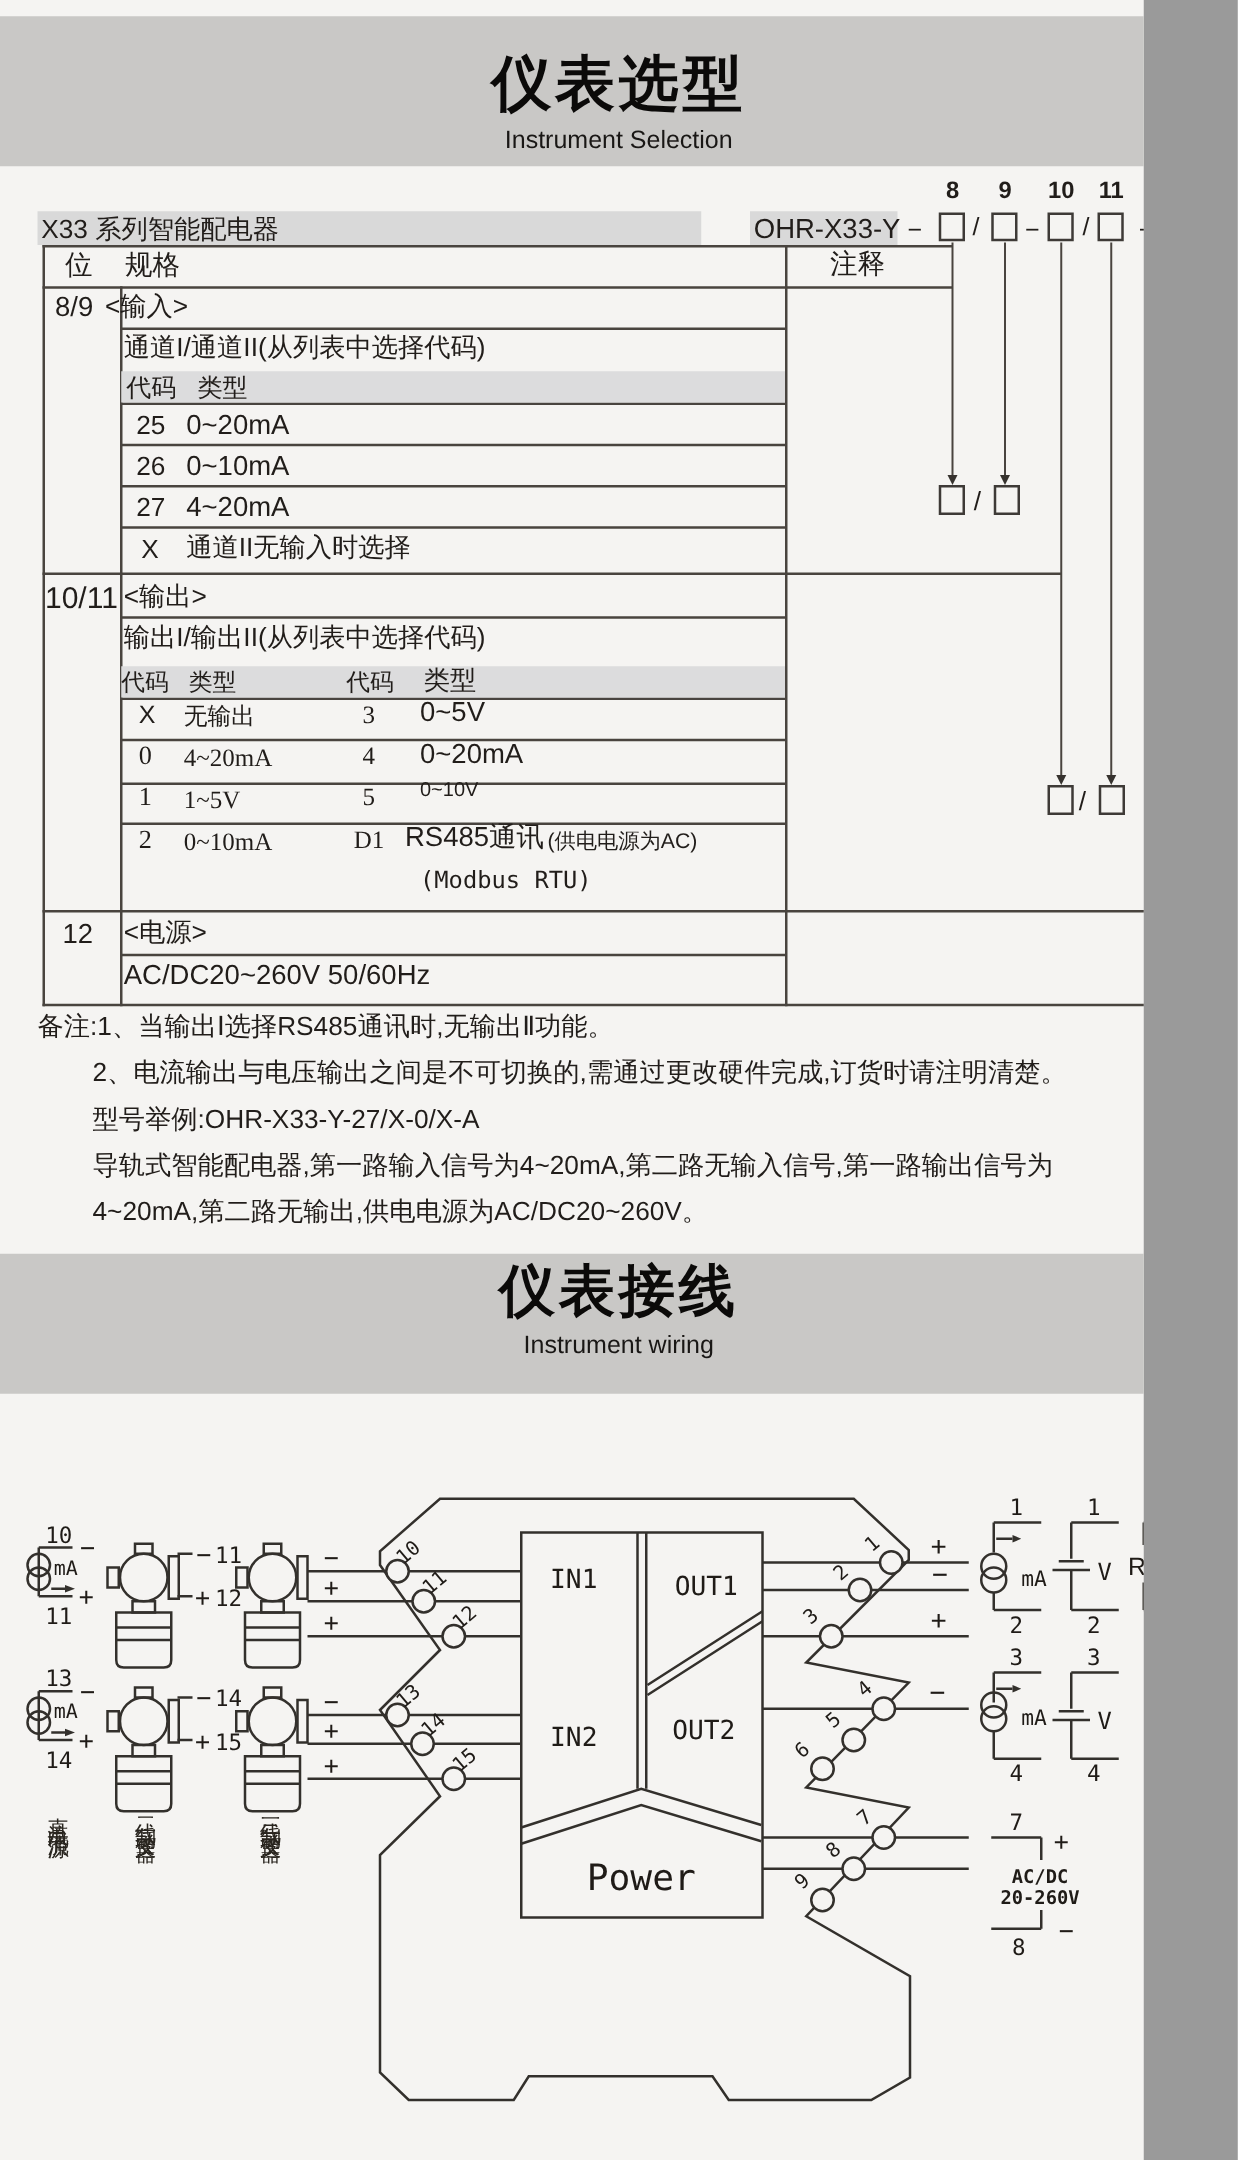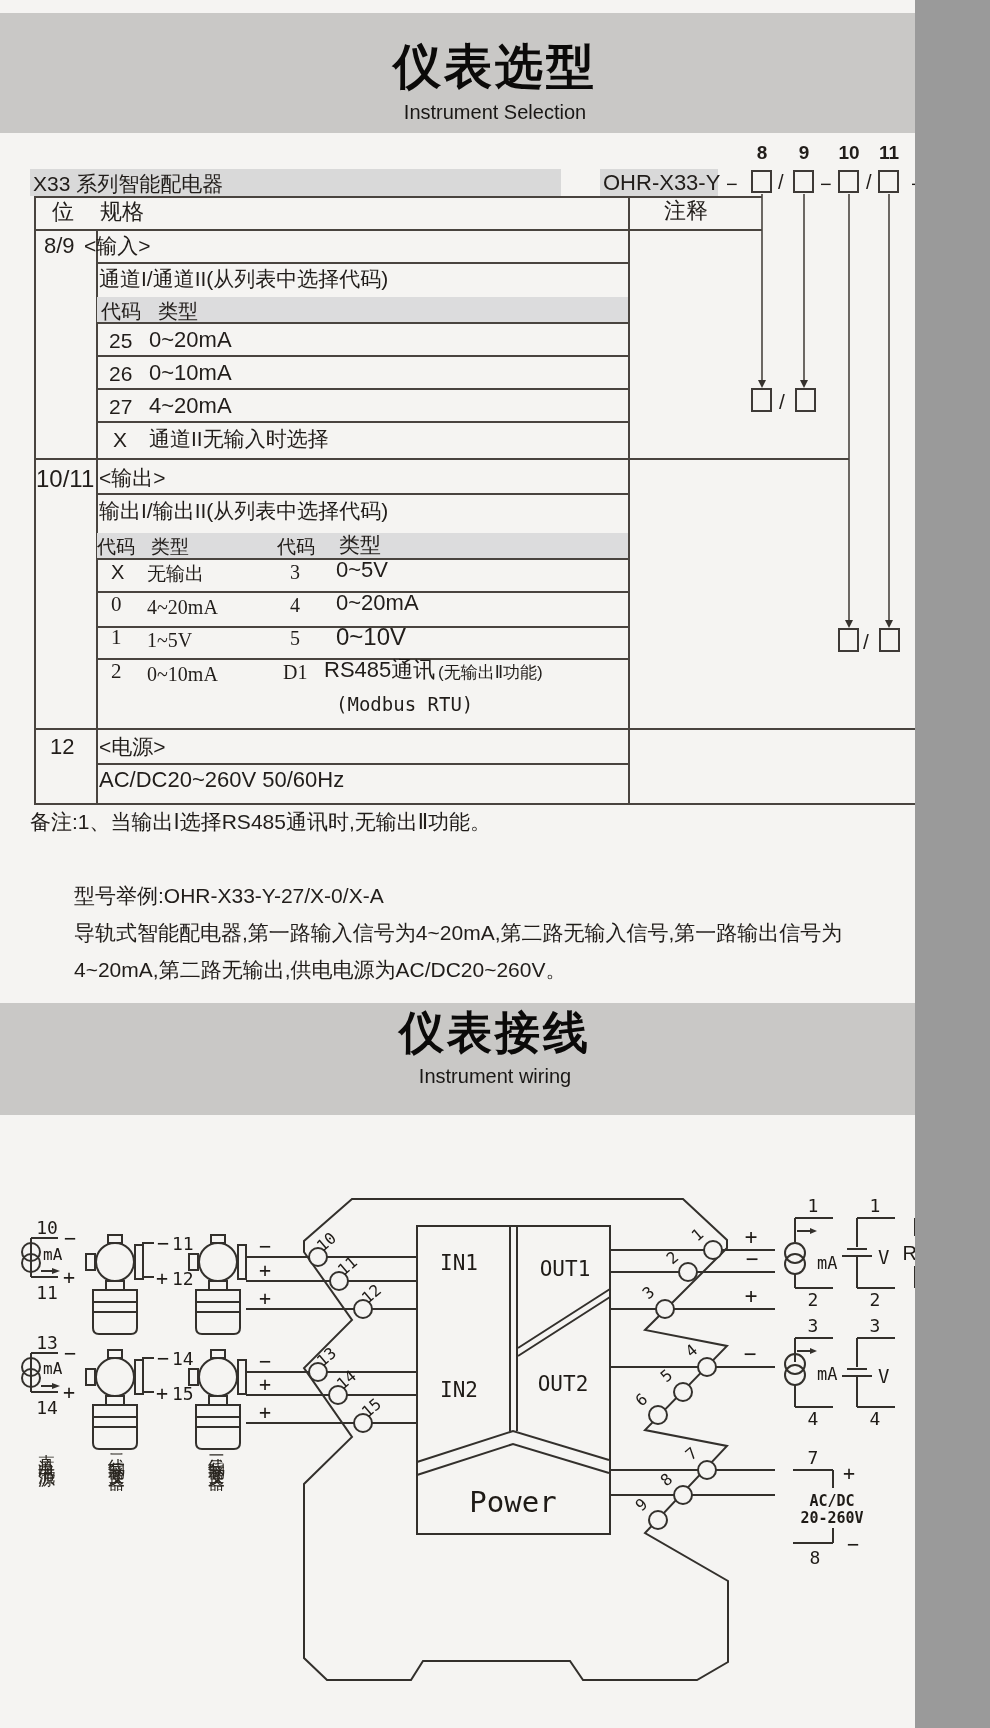--- a/index.html
+++ b/index.html
@@ -142,34 +142,35 @@
   <span class="t" style="left:336px;top:559px;font-size:22px">0~5V</span>
 
   <span class="t serif" style="left:111px;top:594px;font-size:21px">0</span>
   <span class="t serif" style="left:147px;top:597px;font-size:20px">4~20mA</span>
   <span class="t serif" style="left:290px;top:595px;font-size:20px">4</span>
   <span class="t" style="left:336px;top:592px;font-size:22px">0~20mA</span>
 
   <span class="t serif" style="left:111px;top:627px;font-size:21px">1</span>
   <span class="t serif" style="left:147px;top:630px;font-size:20px">1~5V</span>
   <span class="t serif" style="left:290px;top:628px;font-size:20px">5</span>
-  <span class="t" style="left:336px;top:625px;font-size:24px">0~10V</span>
+  <span class="t" style="left:336px;top:625px;font-size:16px">0~10V</span>
 
   <span class="t serif" style="left:111px;top:661px;font-size:21px">2</span>
   <span class="t serif" style="left:147px;top:664px;font-size:20px">0~10mA</span>
   <span class="t serif" style="left:283px;top:662px;font-size:20px">D1</span>
   <span class="t" style="left:324px;top:659px;font-size:22px">RS485通讯</span>
-  <span class="t" style="left:438px;top:664px;font-size:17px">(无输出Ⅱ功能)</span>
+  <span class="t" style="left:438px;top:664px;font-size:17px">(供电电源为AC)</span>
   <span class="t mono" style="left:336px;top:695px;font-size:19px">(Modbus RTU)</span>
 
   <span class="t" style="left:50px;top:736px;font-size:22px">12</span>
   <span class="t" style="left:99px;top:736px;font-size:21px">&lt;电源&gt;</span>
   <span class="t" style="left:99px;top:769px;font-size:22px">AC/DC20~260V 50/60Hz</span>
 
   <span class="t" style="left:30px;top:811px;font-size:21px">备注:1、当输出Ⅰ选择RS485通讯时,无输出Ⅱ功能。</span>
+  <span class="t" style="left:74px;top:848px;font-size:21px">2、电流输出与电压输出之间是不可切换的,需通过更改硬件完成,订货时请注明清楚。</span>
   <span class="t" style="left:74px;top:885px;font-size:21px">型号举例:OHR-X33-Y-27/X-0/X-A</span>
   <span class="t" style="left:74px;top:922px;font-size:21px">导轨式智能配电器,第一路输入信号为4~20mA,第二路无输入信号,第一路输出信号为</span>
   <span class="t" style="left:74px;top:959px;font-size:21px">4~20mA,第二路无输出,供电电源为AC/DC20~260V。</span>
 
   <div class="banner" id="banner2">
     <div class="bt">仪表接线</div>
     <div class="bs">Instrument wiring</div>
   </div>
 
   <svg style="top:1150px" width="990" height="578" viewBox="0 0 990 578">

